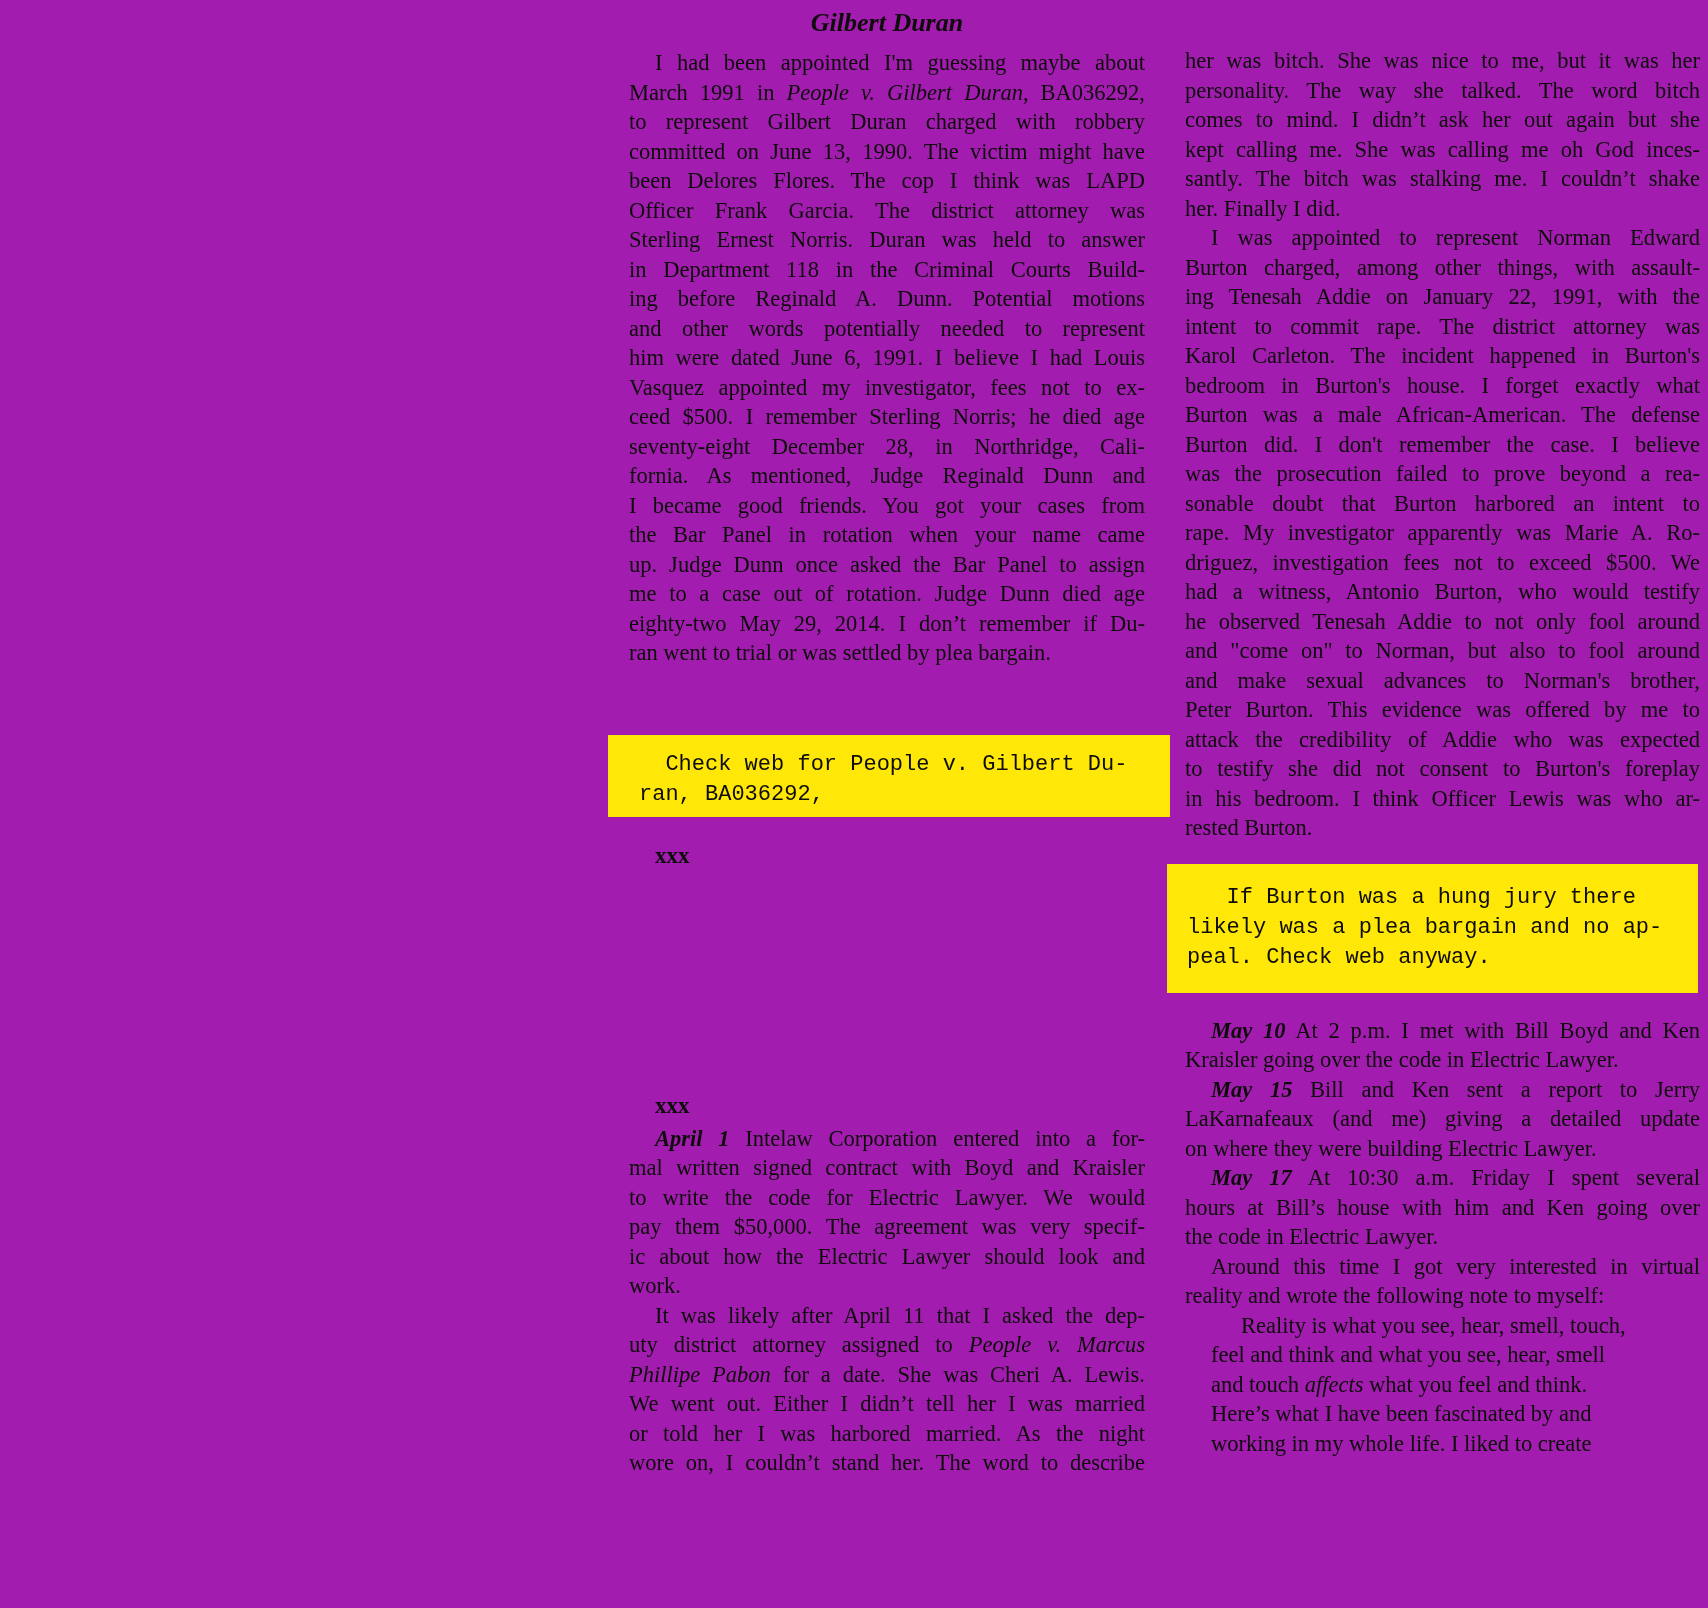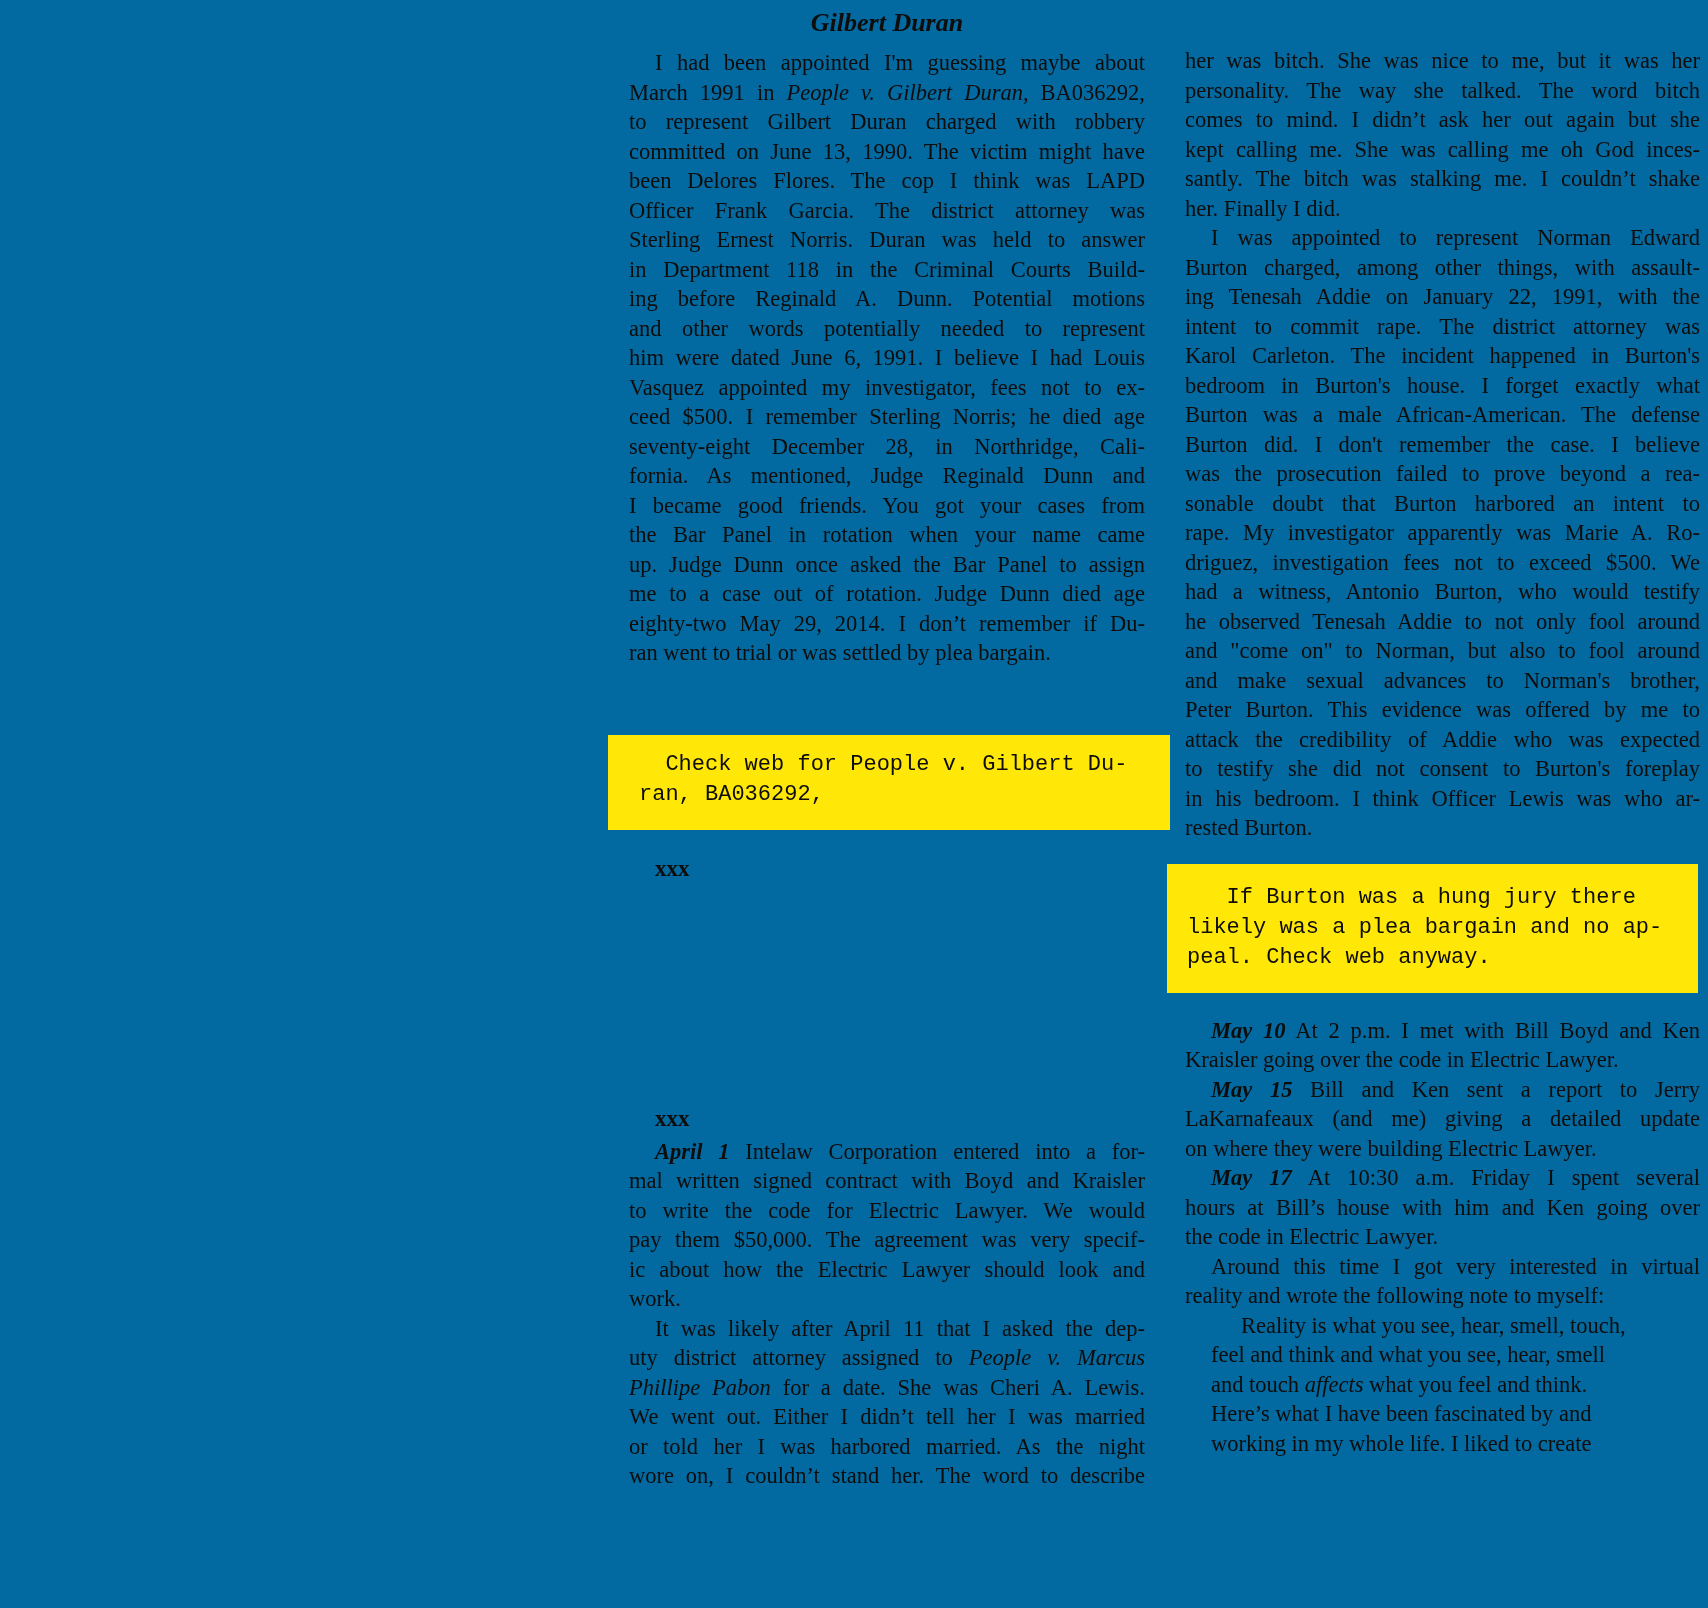--- a/index.html
+++ b/index.html
@@ -1,19 +1,19 @@
 <!DOCTYPE html>
 <html><head>
 <meta charset="utf-8">
 <style>
   html,body{margin:0;padding:0;}
   .page{
     position:relative;
     width:1708px;height:1608px;
-    background:#0369a1;
+    background:#a21caf;
     color:#0e0d0b;
     font-family:"Liberation Serif","DejaVu Serif",serif;
     overflow:hidden;
   }
   .col{position:absolute;top:0;}
   .col-left{left:629px;width:516px;}
   .col-right{left:1185px;width:515px;}
 
   .block{margin:0;}
   .title{
@@ -47,21 +47,21 @@
   .quote .line{
     font-size:22.5px;line-height:29.5px;height:29.5px;
     text-align:left;
     padding-left:26px;padding-right:40px;
   }
   .quote .line.indent{text-indent:30px;}
 
   
   [data-block-id="title-duran"]{margin-top:8px;}
   [data-block-id="para-duran"]{margin-top:10px;}
-  [data-block-id="note-duran"]{margin-top:67px;margin-left:-21px;width:562px;padding:15px 0 20px 31px;}
+  [data-block-id="note-duran"]{margin-top:67px;margin-left:-21px;width:562px;padding:15px 0 7px 31px;}
   [data-block-id="marker-1"]{margin-top:26px;}
   [data-block-id="marker-2"]{margin-top:224px;}
   [data-block-id="para-april"]{margin-top:5px;}
   [data-block-id="para-bitch"]{margin-top:46px;}
   [data-block-id="note-burton"]{margin-top:21px;margin-left:-18px;width:531px;padding:19px 16px 20px 20px;}
   [data-block-id="para-may10"]{margin-top:23px;}
   [data-block-id="quote-reality"]{}
 </style>
 </head>
 <body>

